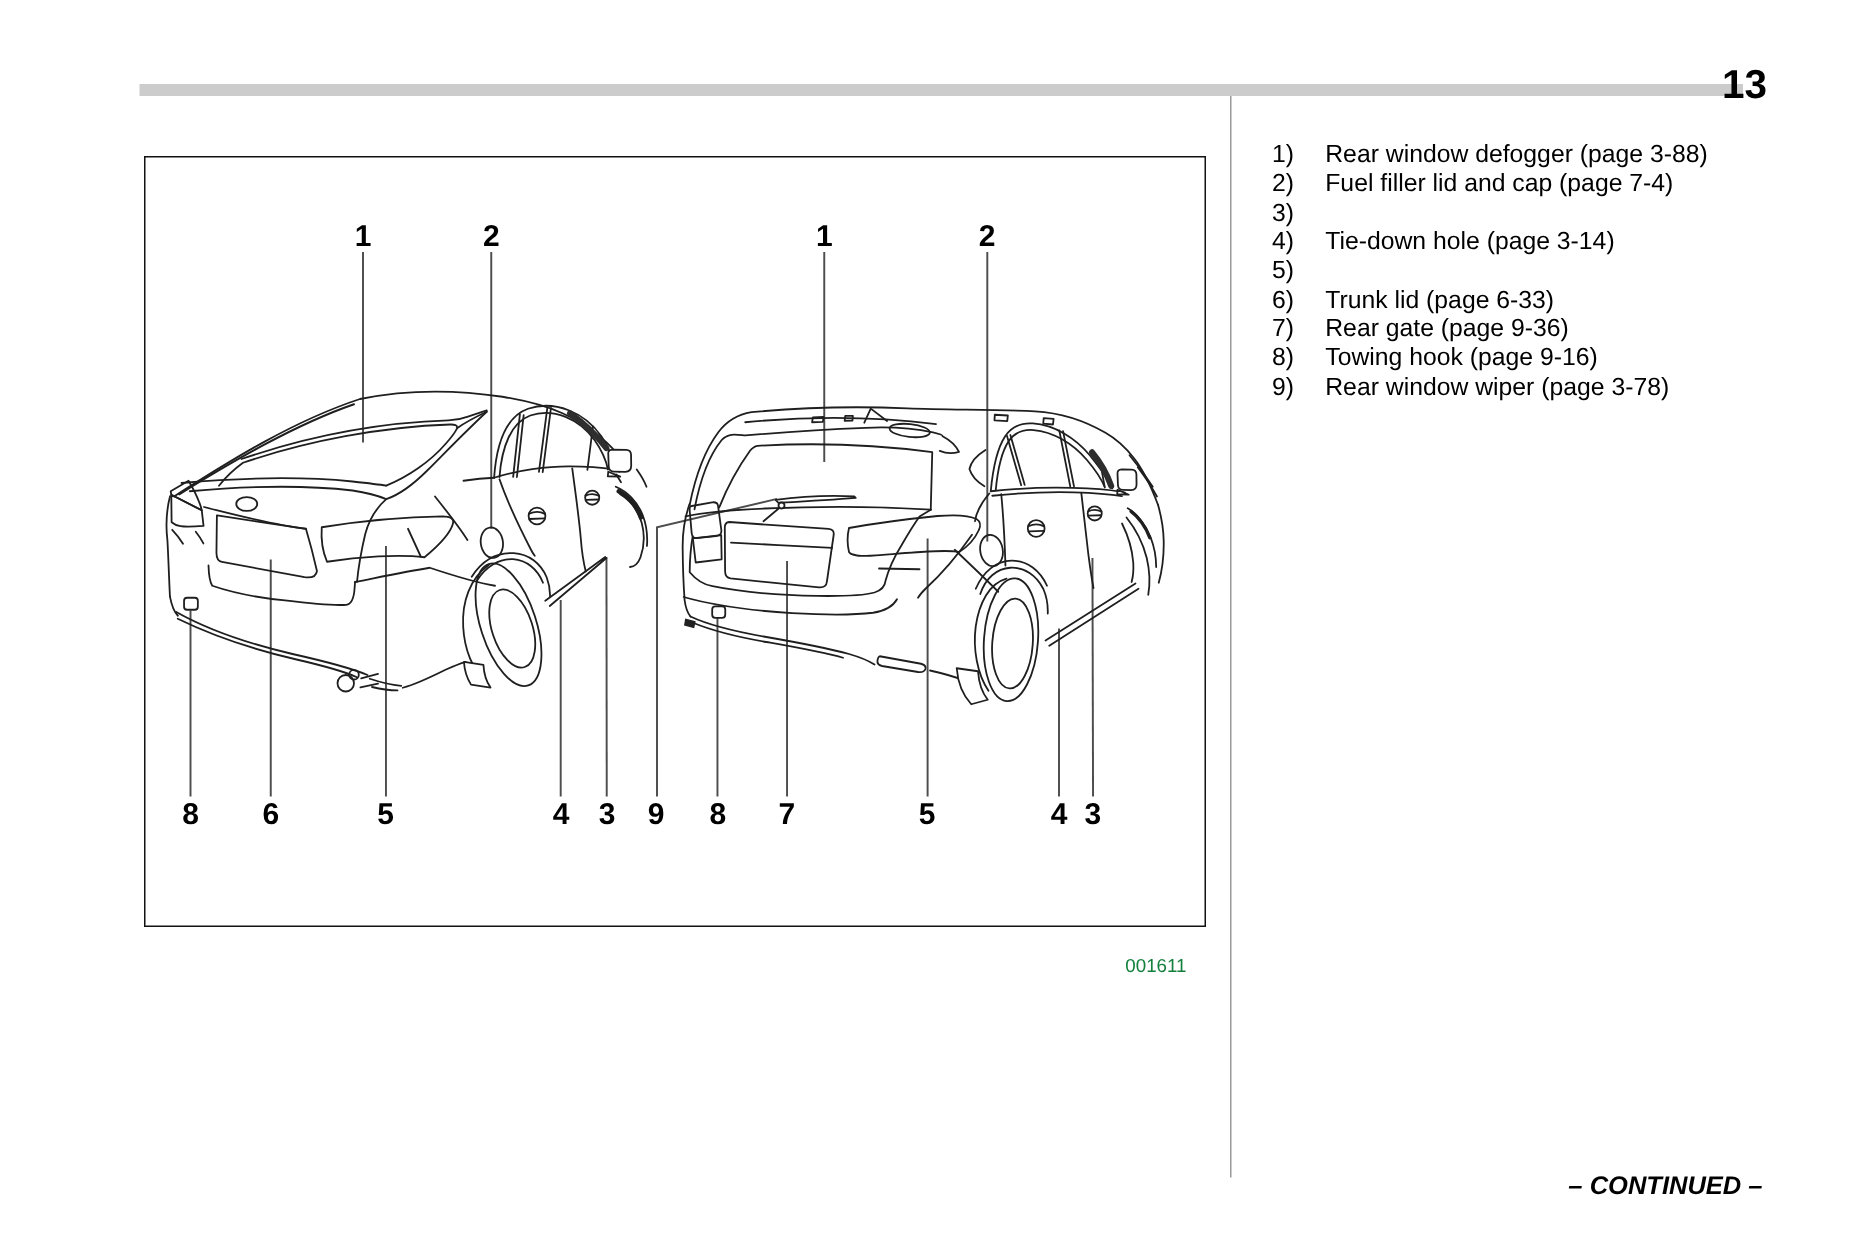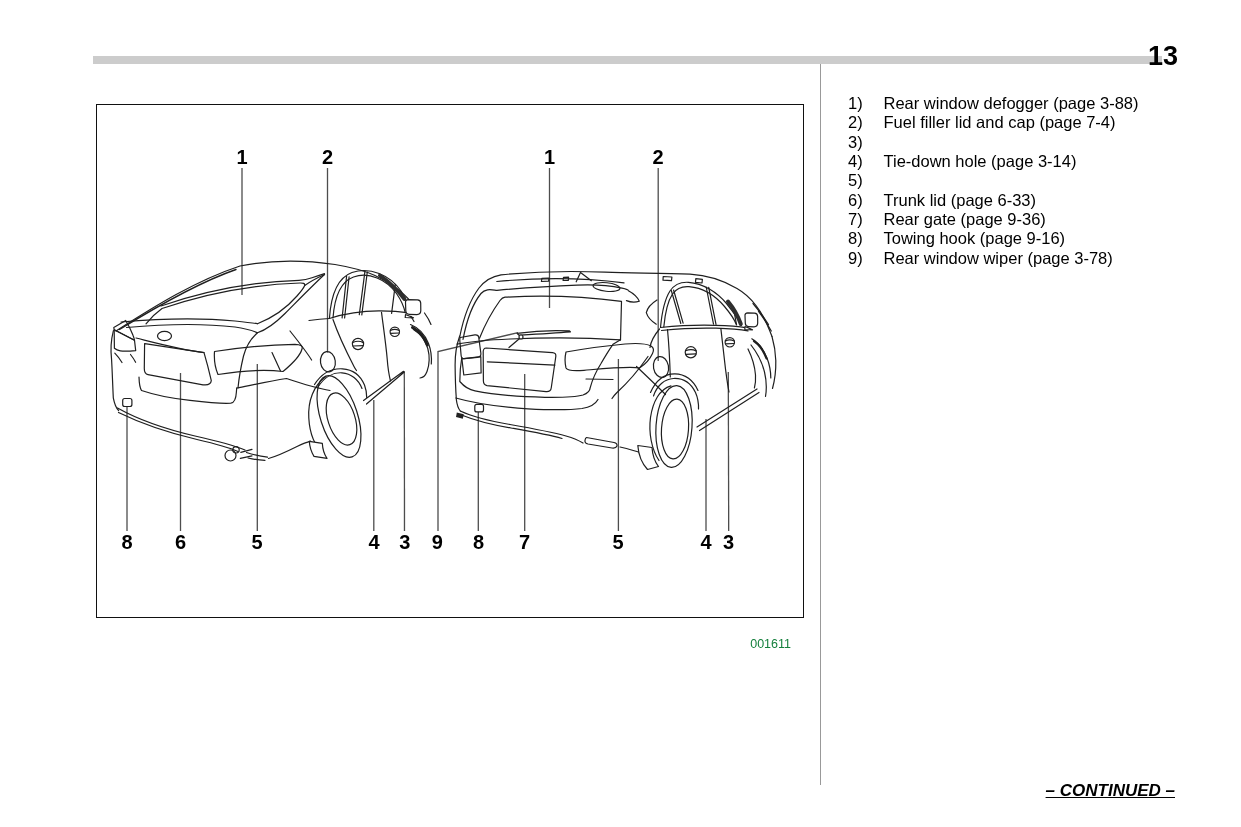--- a/index.html
+++ b/index.html
@@ -6,21 +6,21 @@
   body{width:1241px;height:827px;background:#ffffff;position:relative;overflow:hidden;
        font-family:"Liberation Sans",sans-serif;transform:translateZ(0);}
   .bar{position:absolute;left:93px;top:56px;width:1069px;height:8px;background:#cccccc;}
   .pageno{position:absolute;top:41px;right:63px;font-size:27px;font-weight:bold;color:#000;}
   .box{position:absolute;left:96px;top:104px;width:706px;height:512px;border:1.2px solid #111;}
   .code{position:absolute;top:594px;right:450px;font-size:12.5px;color:#15803d;margin-top:43px;}
   .vline{position:absolute;left:820px;top:64px;width:1px;height:721px;background:#999;}
   .list{position:absolute;left:848px;top:94px;font-size:16.5px;line-height:19.35px;color:#000;}
   .list .row{display:flex;}
   .list .n{width:35.5px;flex:0 0 35.5px;}
-  .cont{position:absolute;top:781px;right:66px;font-size:17px;font-weight:bold;font-style:italic;color:#000;text-decoration:underline;}
+  .cont{position:absolute;top:781px;right:66px;font-size:17px;font-weight:bold;font-style:italic;color:#000;}
   svg{position:absolute;left:0;top:0;}
   svg text{font-family:"Liberation Sans",sans-serif;font-weight:bold;}
 </style>
 </head>
 <body>
 <div class="bar"></div>
 <div class="pageno">13</div>
 <div class="box"></div>
 <div class="code">001611</div>
 <div class="vline"></div>

